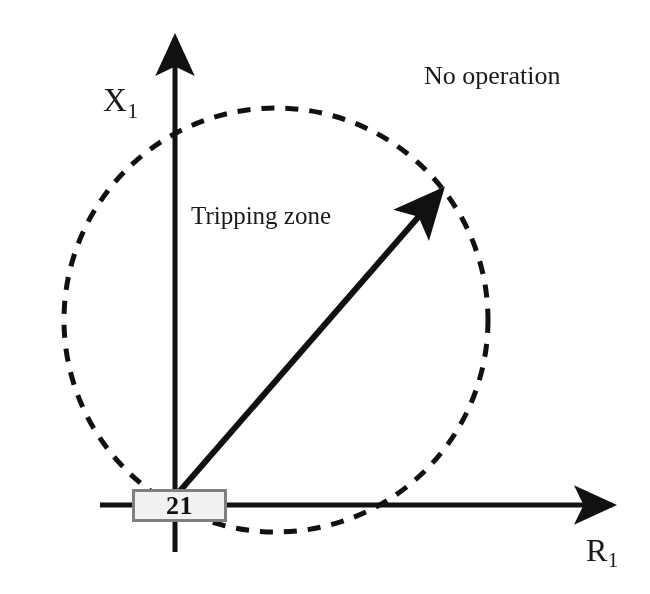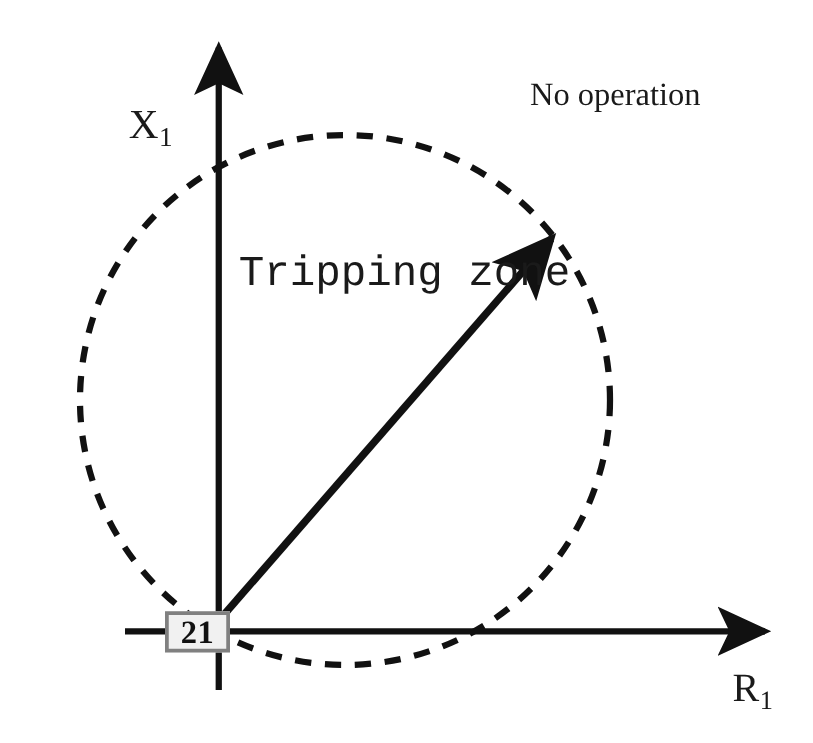--- a/index.html
+++ b/index.html
@@ -32,28 +32,28 @@
   .lbl sub {
     font-size: 0.66em;
     vertical-align: baseline;
     position: relative;
     top: 0.30em;
     padding-left: 0.02em;
   }
   #label-x-axis   { left: 103px; top: 40px;  font-size: 33px; margin-top: 44px; }
   #label-r-axis   { left: 586px; top: 534px; font-size: 32px; }
   #label-no-op    { left: 424px; top: 63px;  font-size: 26px; }
-  #label-trip     { left: 191px; top: 203px; font-size: 34px; font-family: Liberation Mono, monospace; }
+  #label-trip     { left: 191px; top: 203px; font-size: 25px; }
   #label-zset     { left: 458px; top: 176px; font-size: 30px; }
 
   #origin-box {
     position: absolute;
     left: 132px;
     top: 489px;
-    width: 52px;
+    width: 95px;
     height: 33px;
     box-sizing: border-box;
     background: #f1f1f1;
     border: 3px solid #808080;
     display: flex;
     align-items: center;
     justify-content: center;
   }
   #origin-box-label {
     font-family: "Liberation Serif", "DejaVu Serif", serif;

